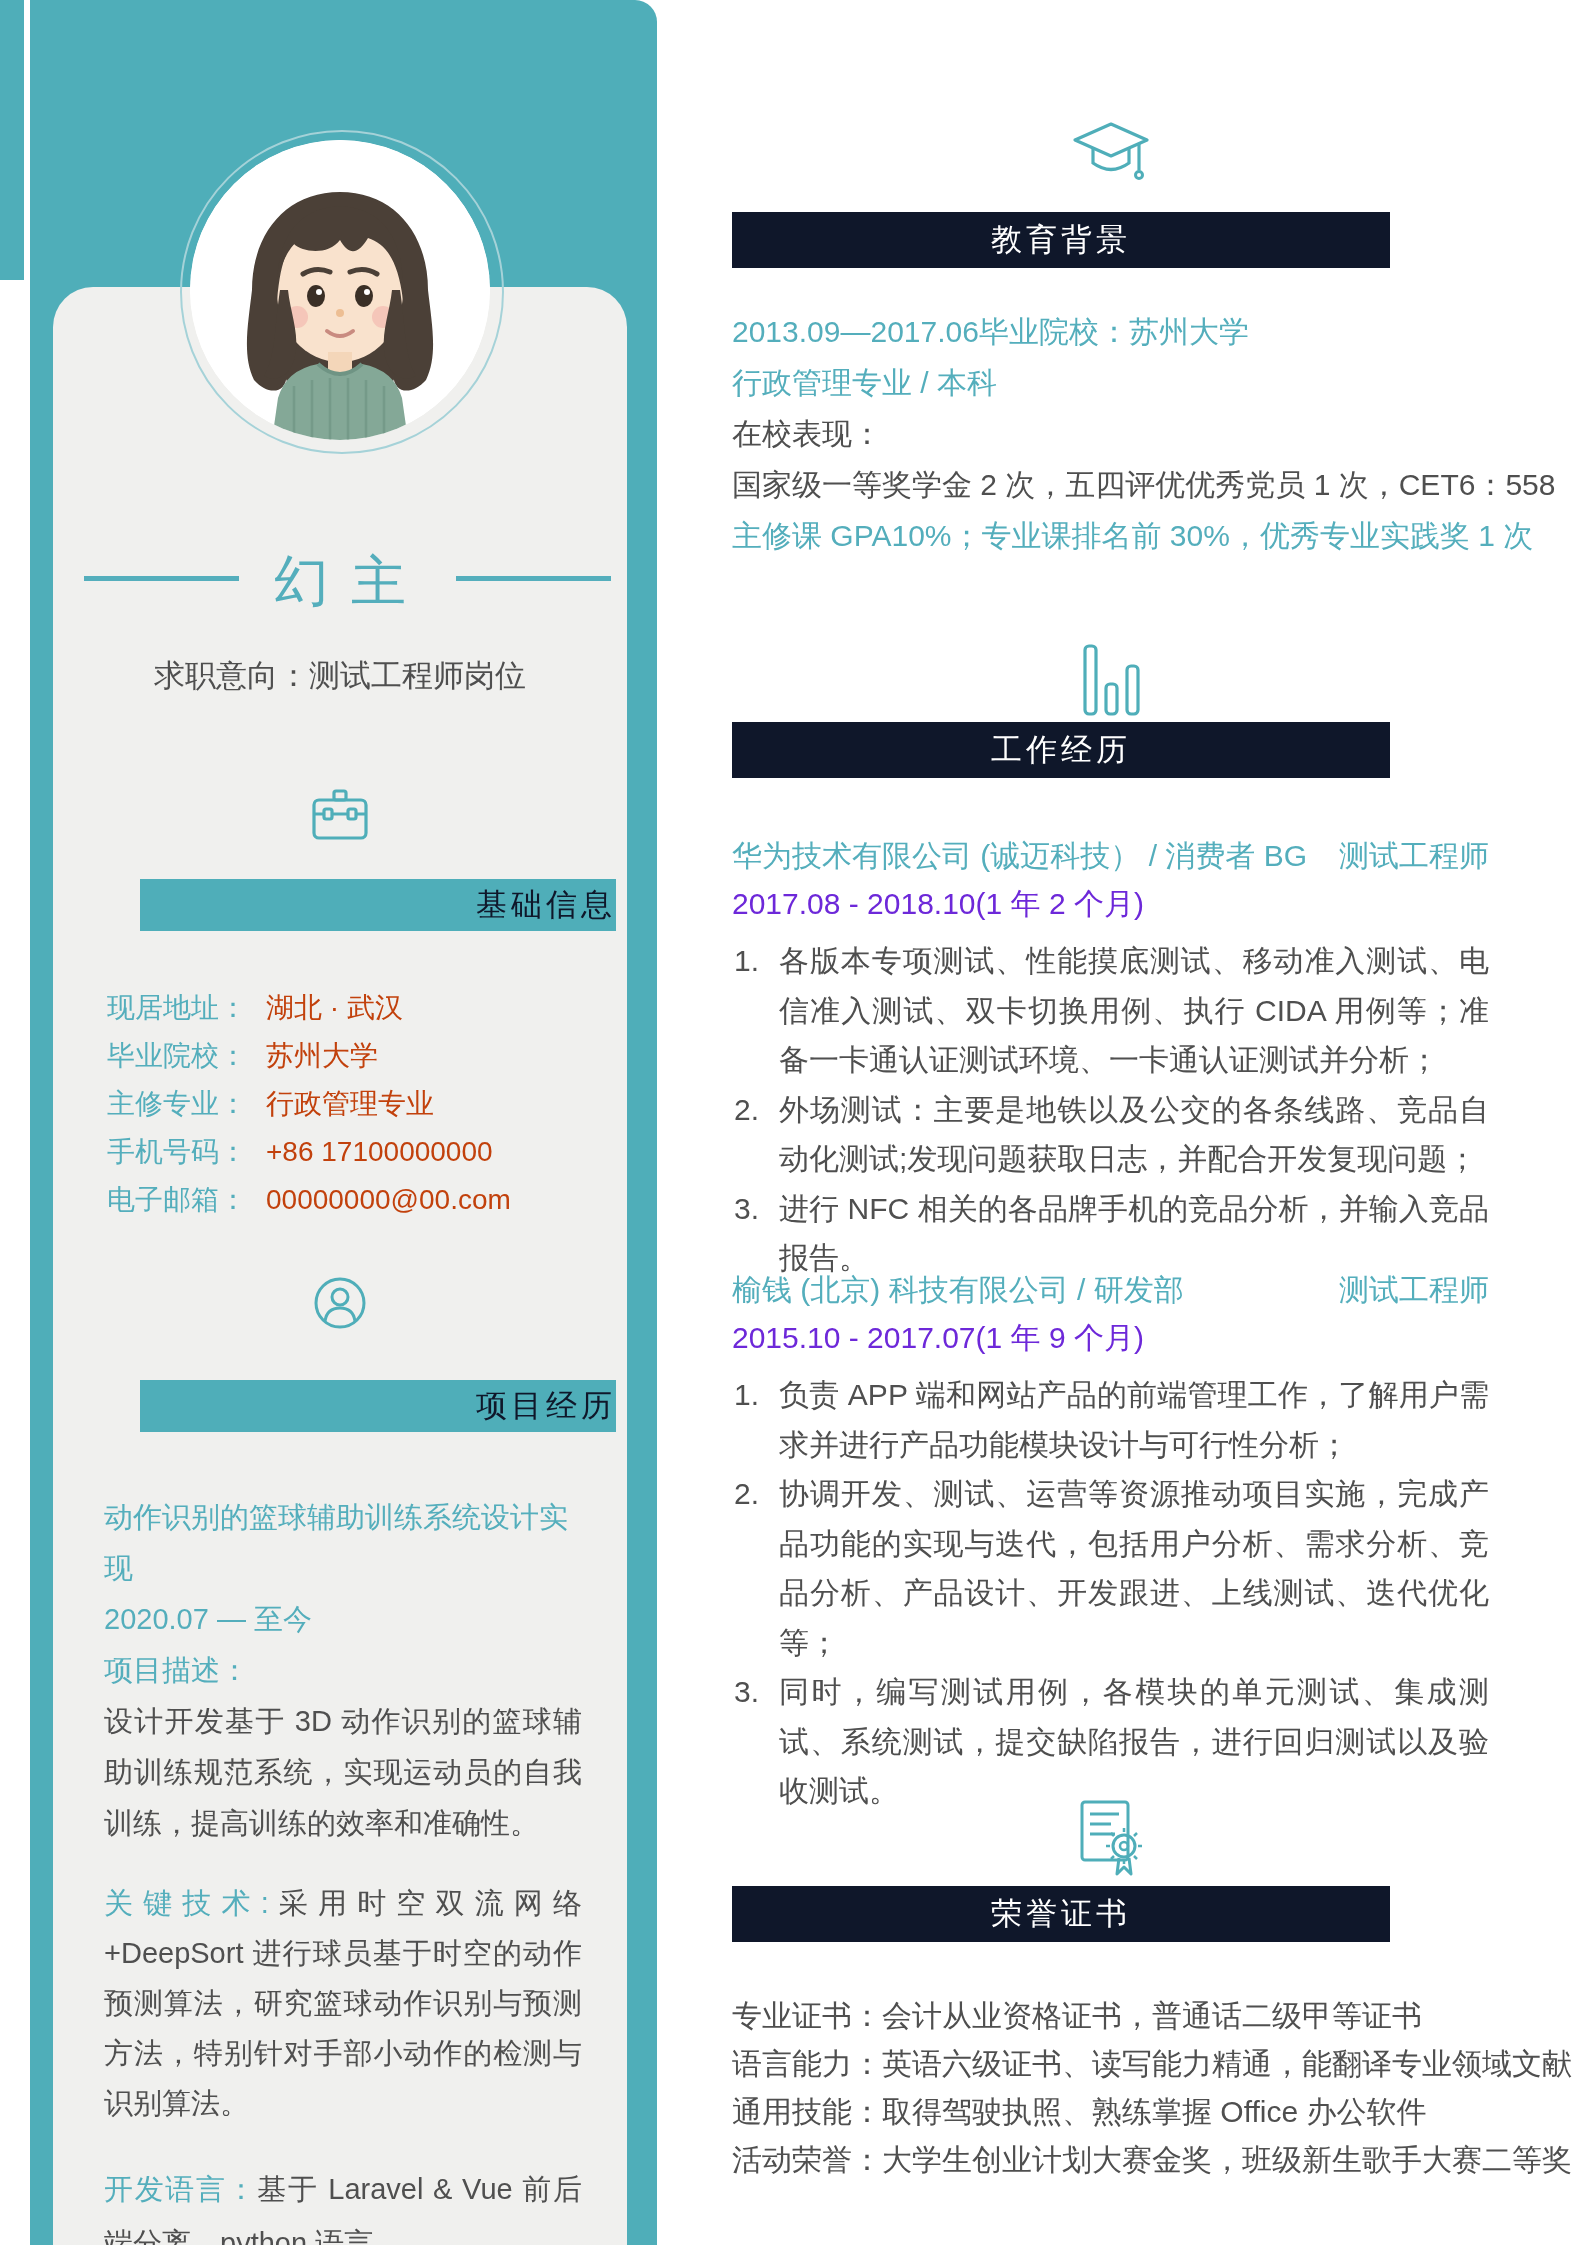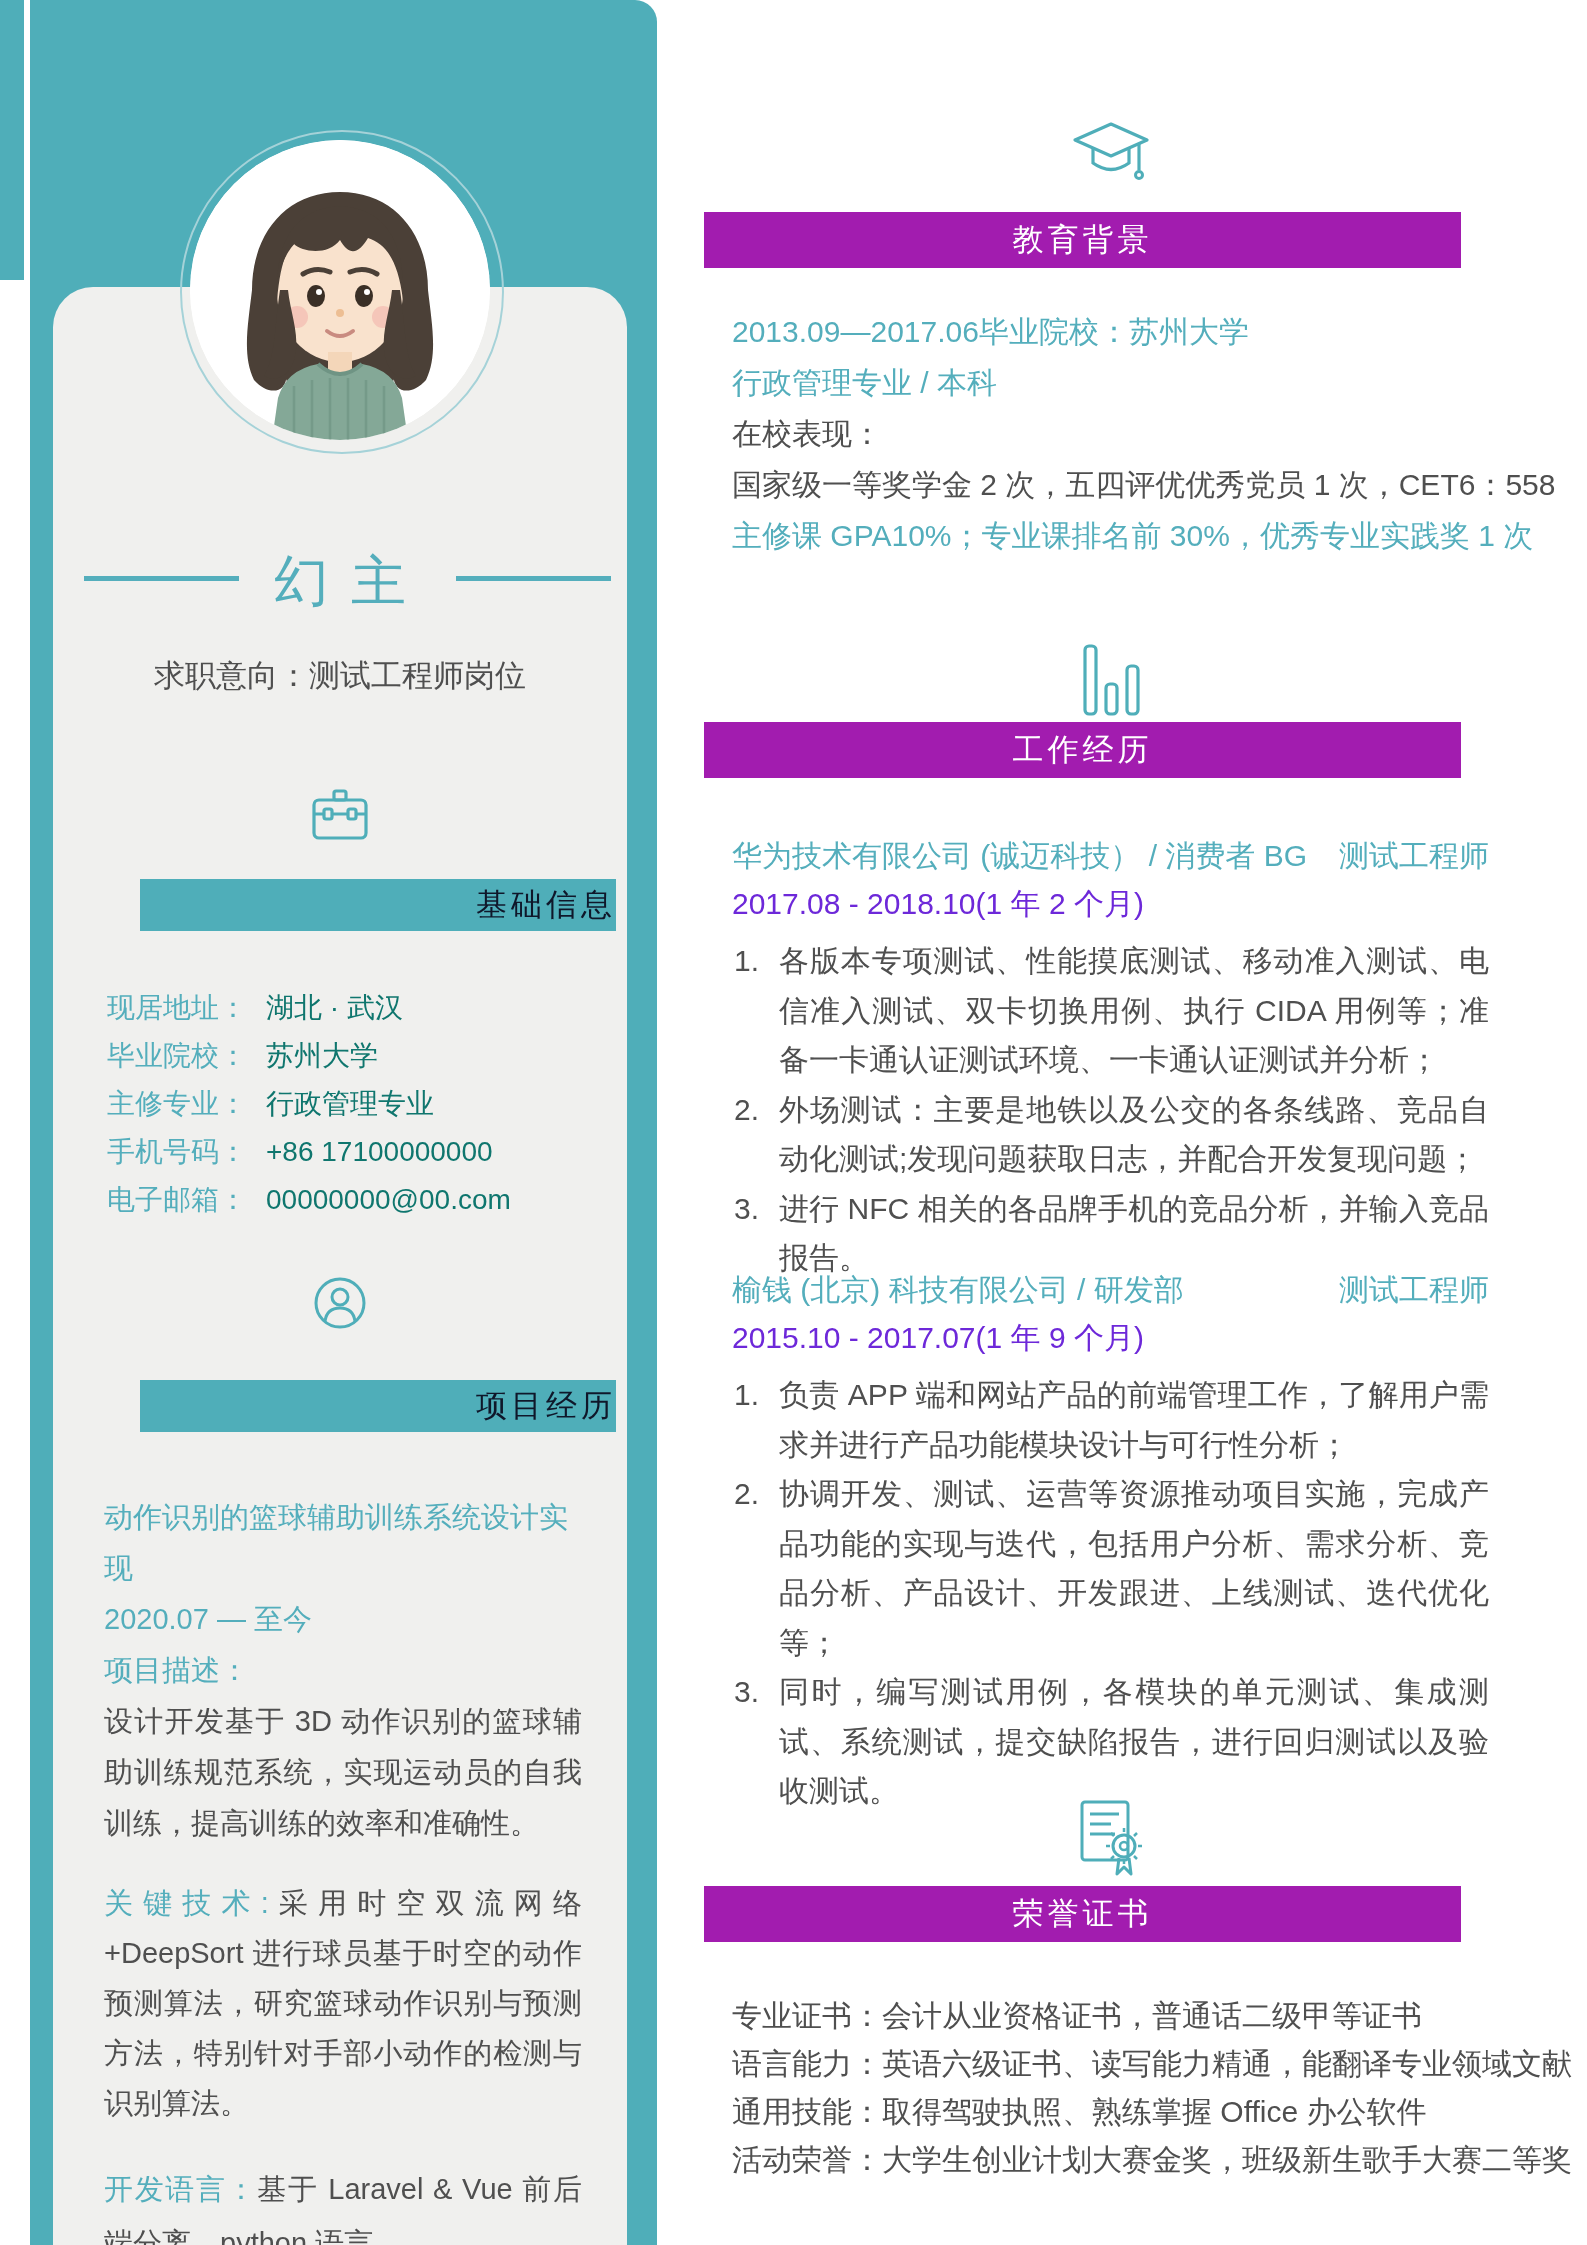--- a/index.html
+++ b/index.html
@@ -22,28 +22,28 @@
   .objective{position:absolute;left:53px;top:655px;width:574px;text-align:center;font-size:31px;color:#4f4f4f;}
   .icon{position:absolute;}
   .icon-briefcase{left:310px;top:788px;}
   .icon-person{left:313px;top:1276px;}
   .s-banner{position:absolute;left:104px;width:476px;height:52px;background:#4FAEB9;color:#0f172a;
             font-size:31px;letter-spacing:4px;text-align:right;line-height:52px;font-weight:500;margin-left:36px;}
   .banner-basic{top:879px;} .banner-project{top:1380px;}
   .info-rows{position:absolute;left:104px;top:984px;width:478px;font-size:28px;}
   .info-row{position:relative;height:48px;line-height:48px;}
   .info-label{position:absolute;left:3px;color:#54AEBC;font-family:Liberation Serif, serif;}
-  .info-value{position:absolute;left:162px;color:#0f766e;}
+  .info-value{position:absolute;left:162px;color:#c2410c;}
   .project{position:absolute;left:104px;top:1492px;width:478px;font-size:29px;line-height:51px;}
   .teal{color:#54AEBC;}
   .p-para{text-align:justify;color:#4f4f4f;}
   .mt1{margin-top:29px;line-height:50px;}
   .mt2{margin-top:34px;line-height:54px;}
   
-  .r-banner{position:absolute;left:704px;width:757px;height:56px;background:#a21caf;color:#ffffff;
+  .r-banner{position:absolute;left:732px;width:658px;height:56px;background:#0f172a;color:#ffffff;
             font-size:31px;letter-spacing:4px;text-align:center;line-height:56px;font-weight:500;}
   .banner-edu{top:212px;} .banner-work{top:722px;} .banner-honor{top:1886px;}
   .icon-center{position:absolute;left:732px;width:757px;text-align:center;}
   .icon-grad{top:118px;} .icon-bars{top:642px;} .icon-cert{top:1796px;}
   .edu{position:absolute;left:732px;top:306px;width:757px;font-size:30px;}
   .edu-row{height:51px;line-height:51px;white-space:nowrap;}
   .flexrow{display:flex;}
   .job{position:absolute;left:732px;width:757px;font-size:30px;}
   .job1{top:832px;} .job2{top:1266px;}
   .jobhead{display:flex;justify-content:space-between;height:48px;line-height:48px;color:#54AEBC;}

